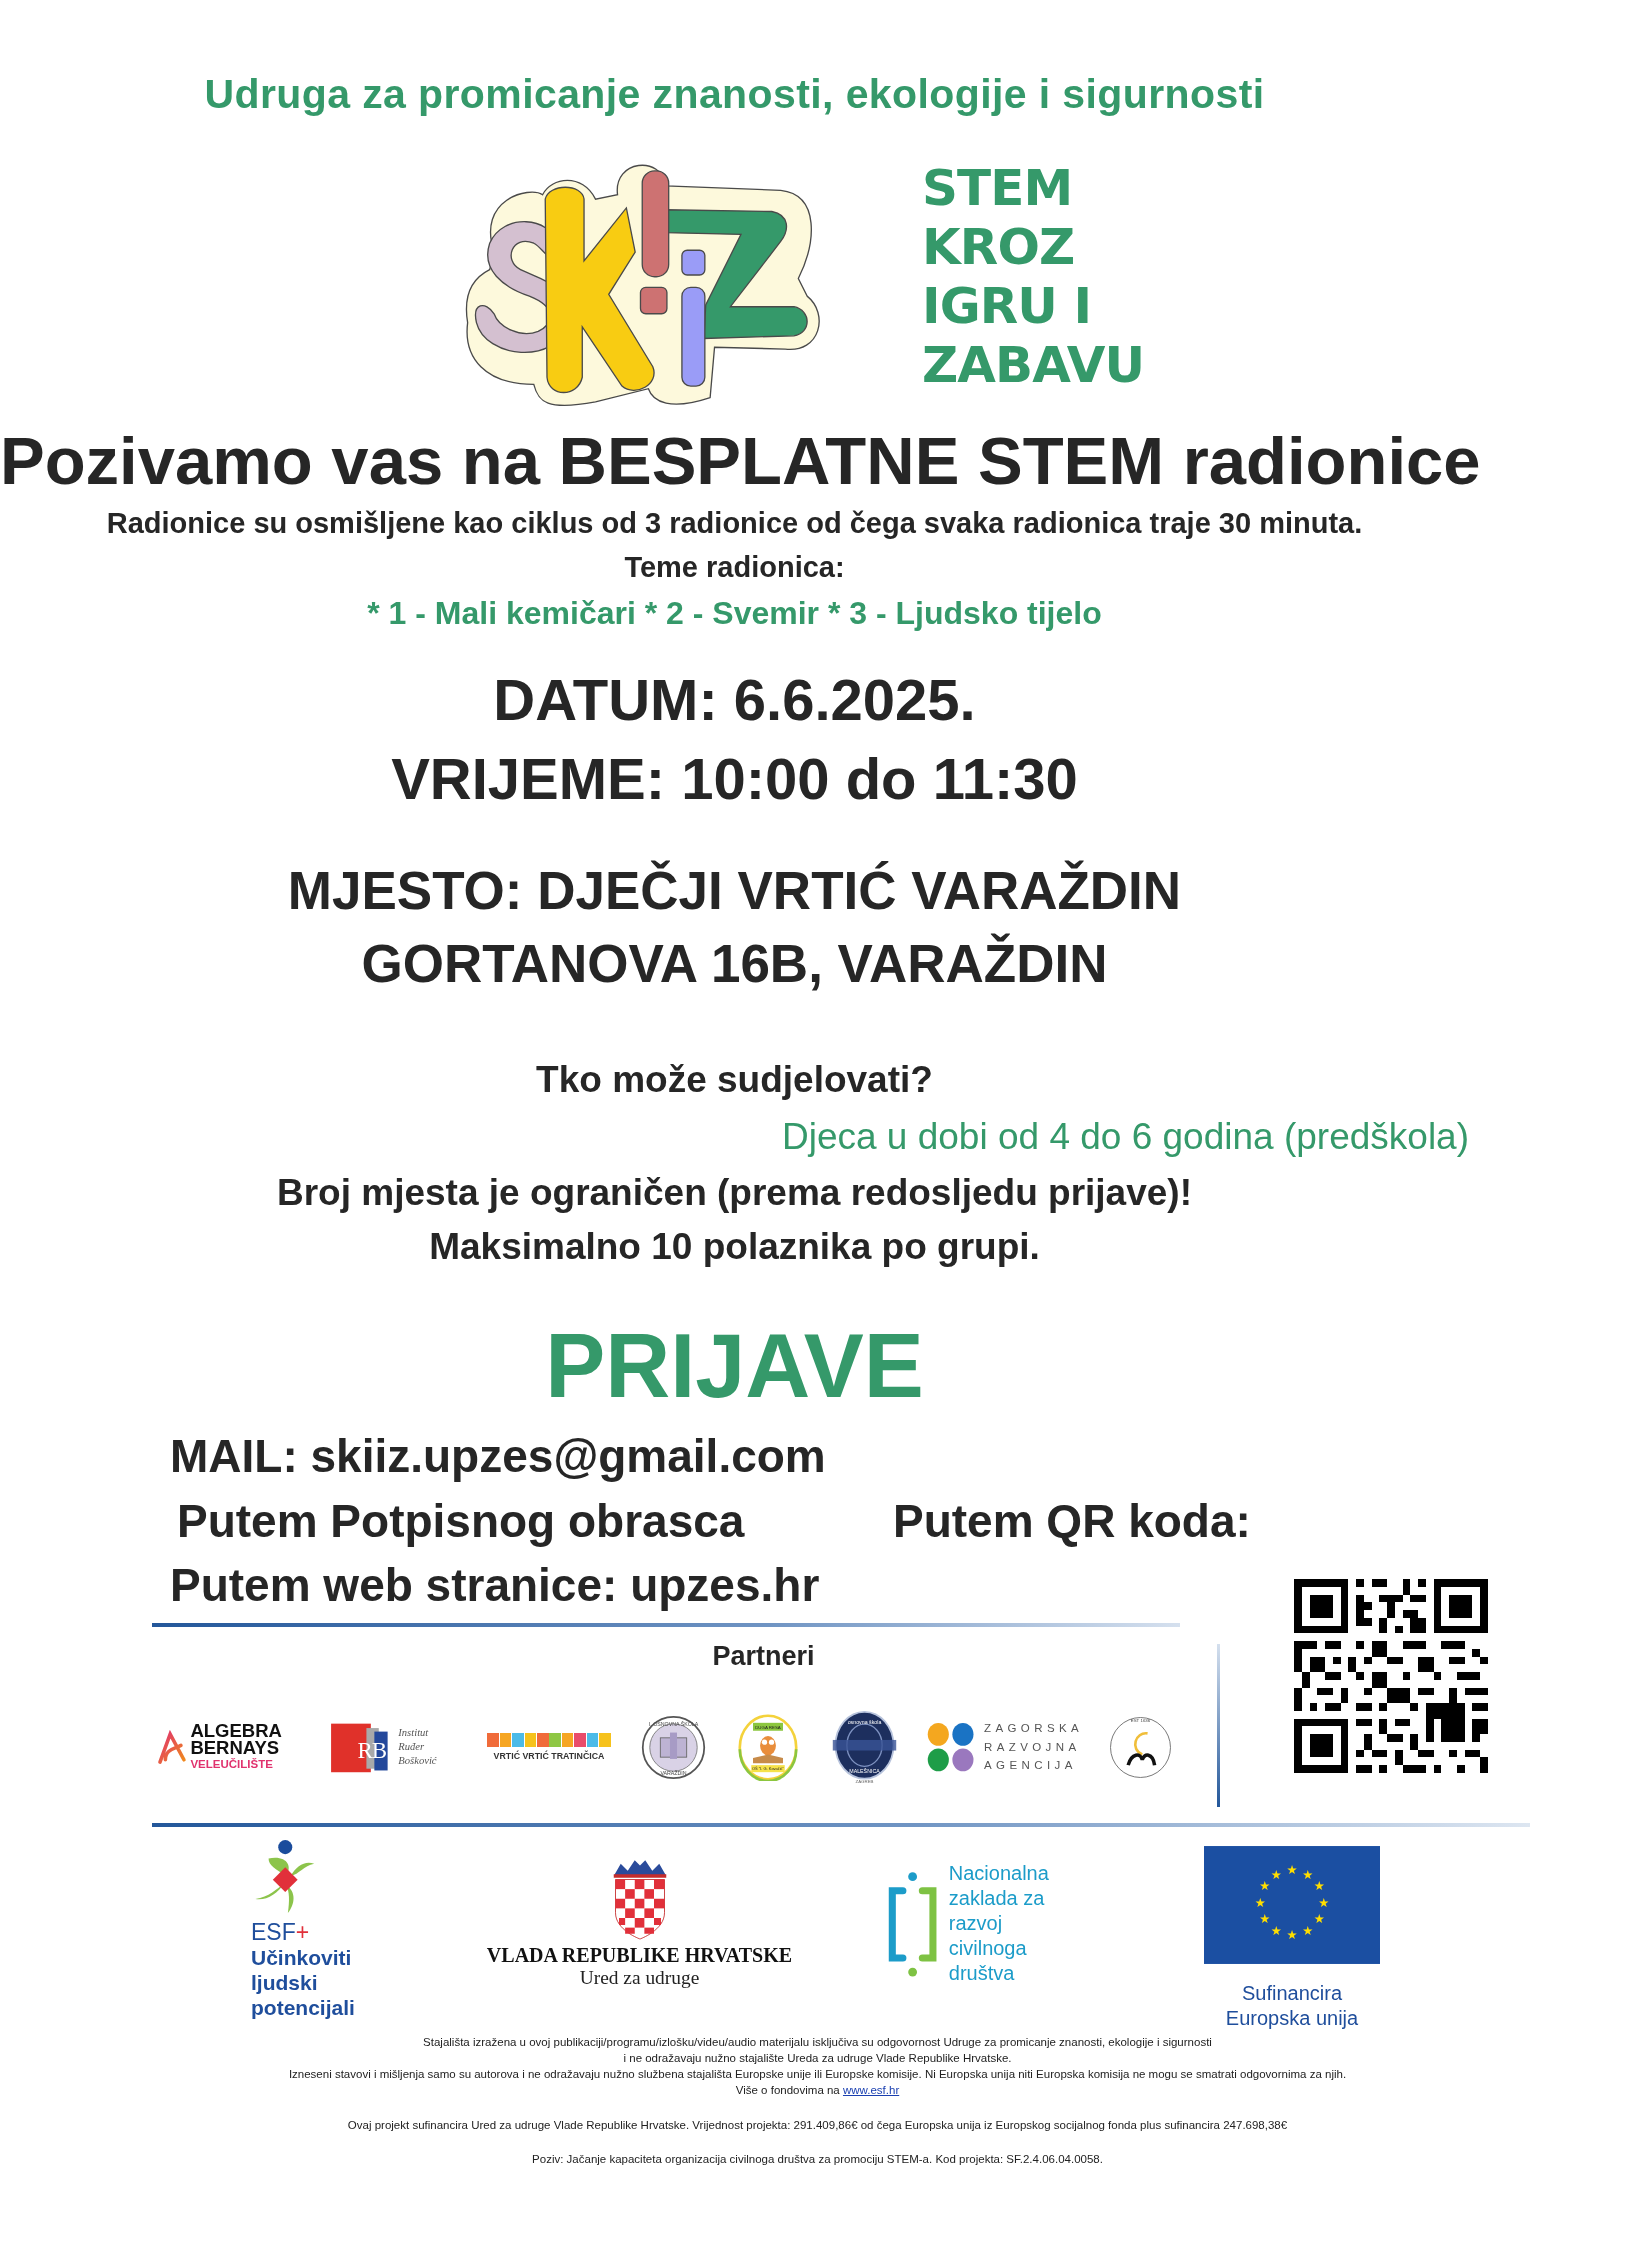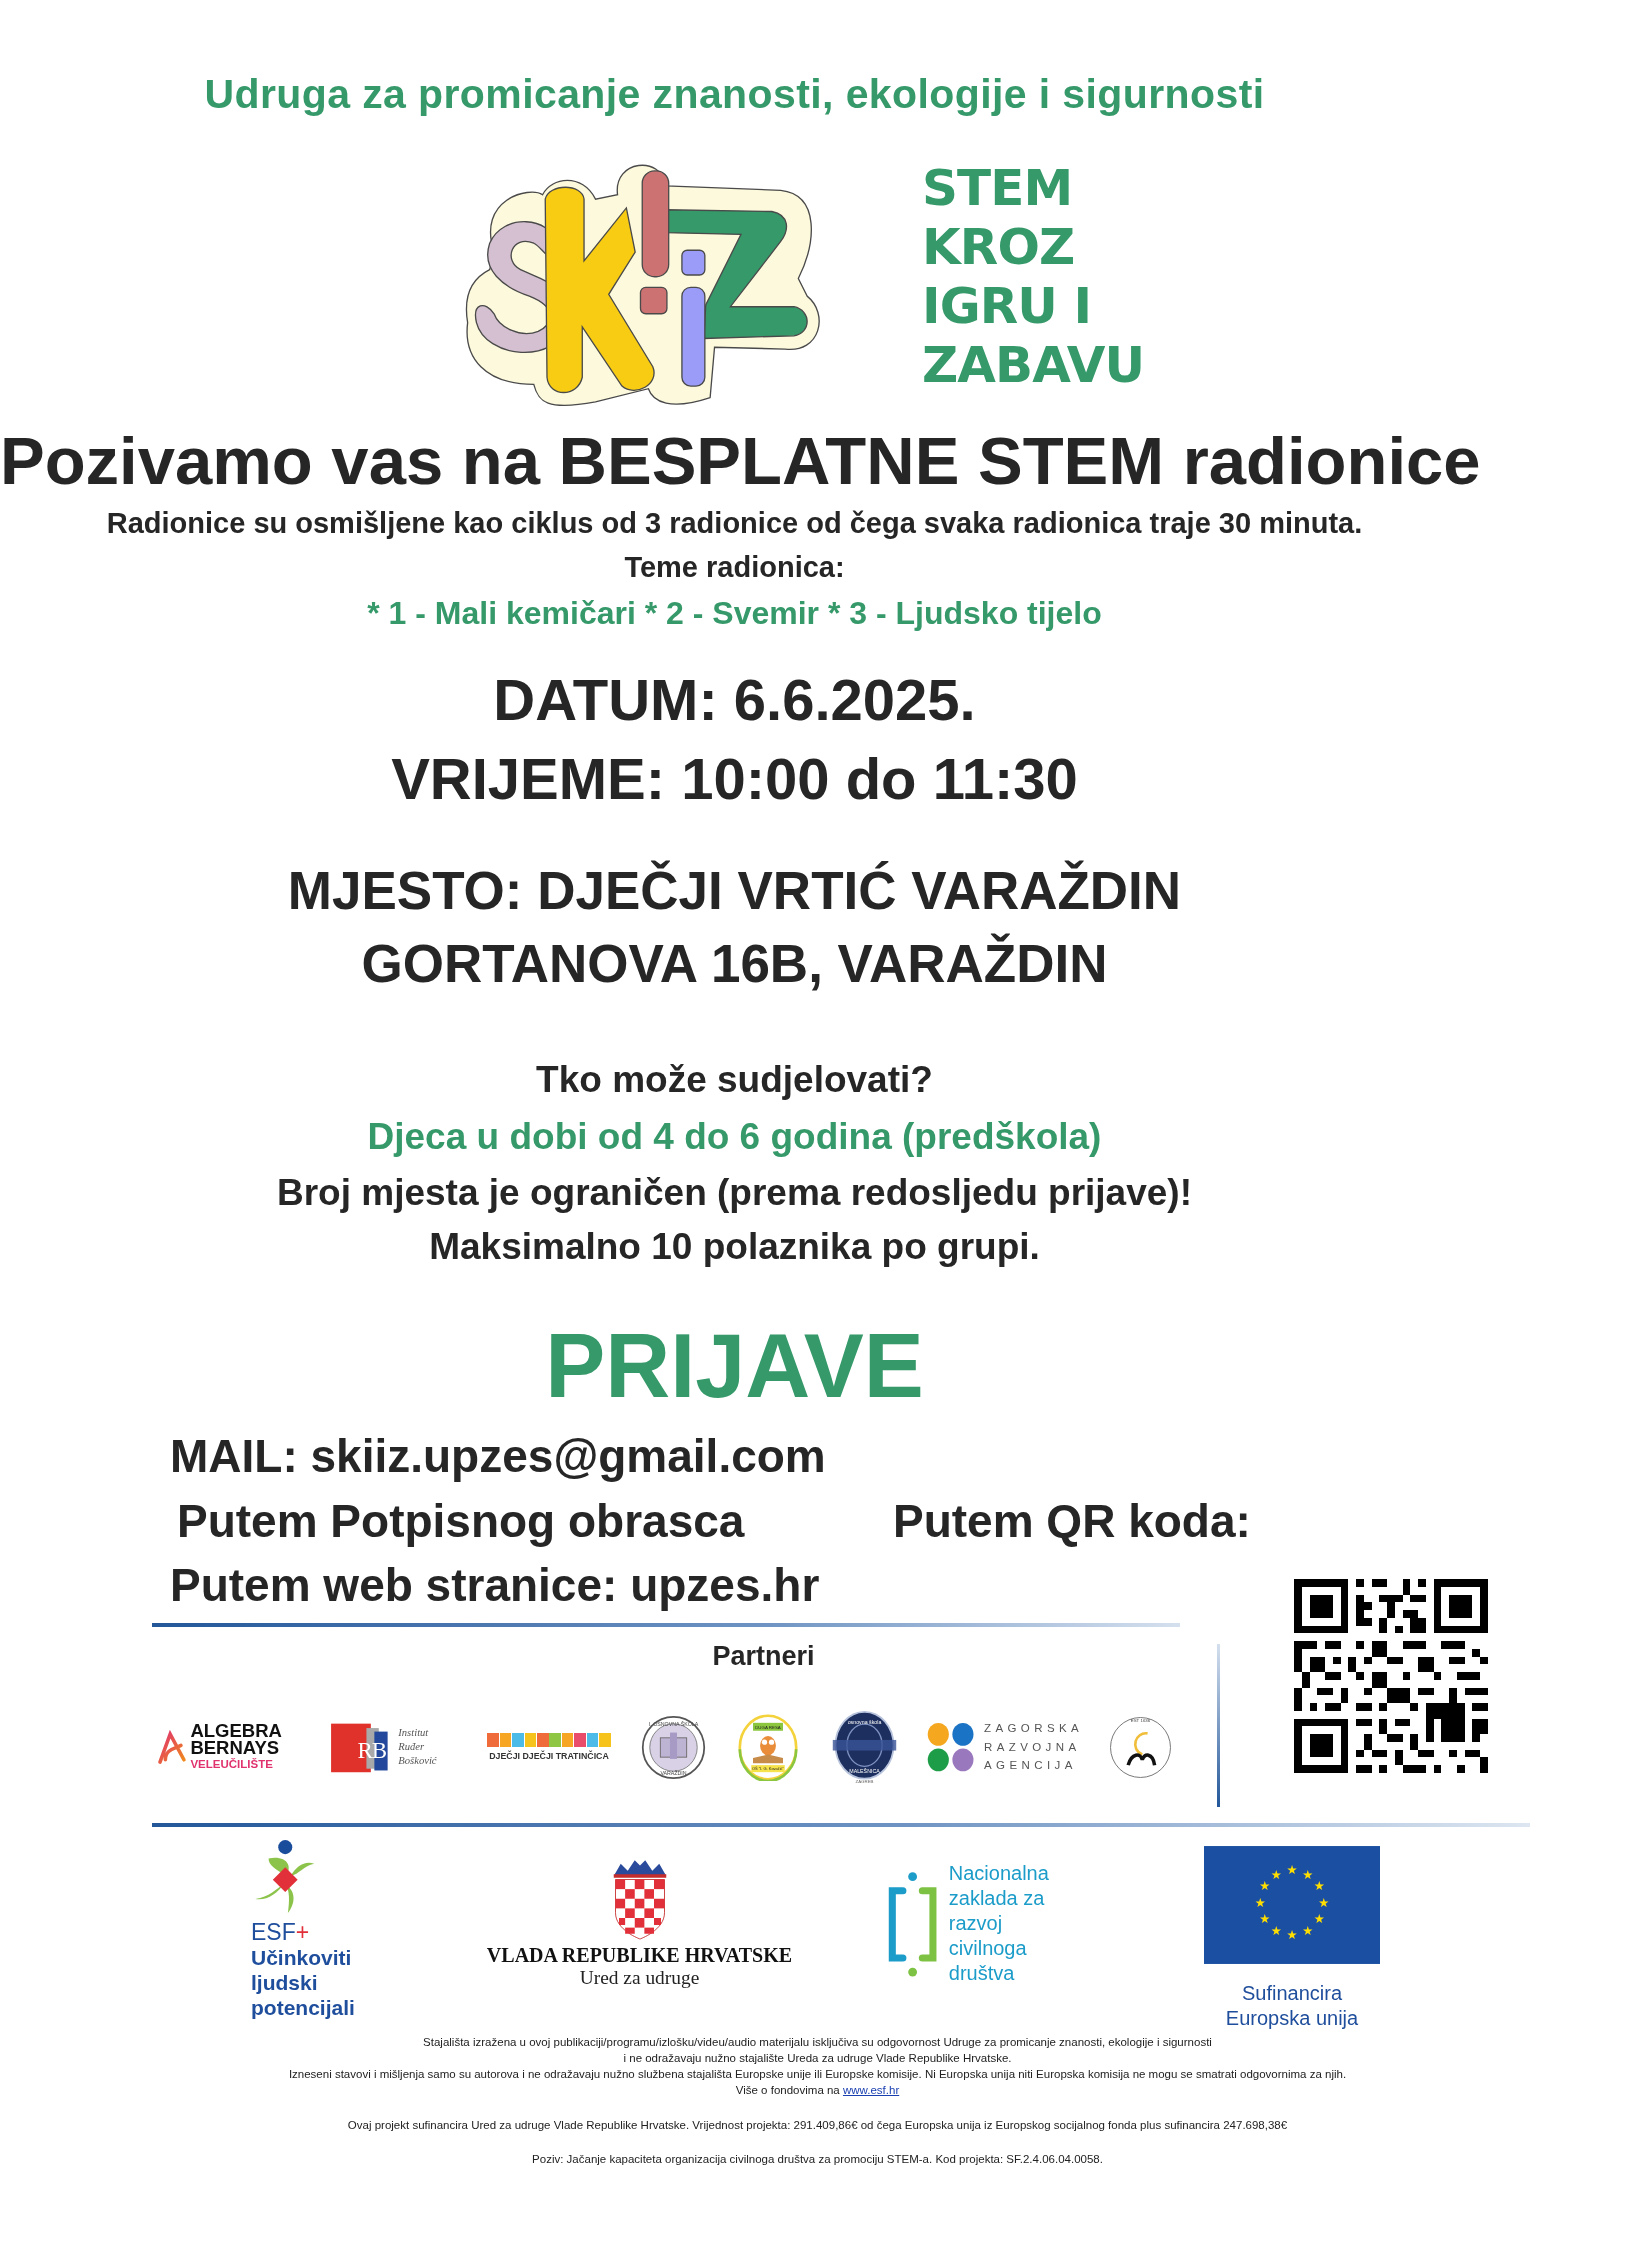--- a/index.html
+++ b/index.html
@@ -24,21 +24,21 @@
   #intro { top: 507px; font-size: 29px; font-weight: bold; }
   #topics-label { top: 551px; font-size: 29px; font-weight: bold; }
   #topics { top: 595px; font-size: 32px; font-weight: bold; }
 
   #date { top: 666px; font-size: 58px; font-weight: bold; }
   #time { top: 745px; font-size: 58px; font-weight: bold; }
   #place { top: 860px; font-size: 53px; font-weight: bold; }
   #address { top: 933px; font-size: 53px; font-weight: bold; }
 
   #who-q { top: 1059px; font-size: 37px; font-weight: bold; }
-  #who-a { top: 1116px; font-size: 37px; font-weight: bold; }
+  #who-a { top: 1116px; font-size: 37px; font-weight: normal; text-align: right; }
   #limit { top: 1172px; font-size: 37px; font-weight: bold; }
   #max { top: 1226px; font-size: 37px; font-weight: bold; }
 
   #prijave { top: 1315px; font-size: 90px; font-weight: bold; color: #35996a; }
 
   .reg { position: absolute; left: 170px; font-size: 46px; font-weight: bold; white-space: nowrap; color: #262626; }
   #reg-mail { top: 1429px; }
   #reg-form { top: 1494px; margin-left: 7px; }
   #reg-web { top: 1558px; }
   #reg-qr-label { position: absolute; left: 893px; top: 1494px; font-size: 46px; font-weight: bold; white-space: nowrap; color: #262626; }
@@ -193,21 +193,21 @@
       <span style="width:11.5px;height:14px;background:#f6a623;"></span>
     <span style="width:11.5px;height:14px;background:#4cbbe8;"></span>
       <span style="width:11.5px;height:14px;background:#f6c21c;"></span>
     <span style="width:11.5px;height:14px;background:#f06b3a;"></span>
       <span style="width:11.5px;height:14px;background:#8fc744;"></span>
     <span style="width:11.5px;height:14px;background:#f6a623;"></span>
       <span style="width:11.5px;height:14px;background:#e94c6b;"></span>
     <span style="width:11.5px;height:14px;background:#4cbbe8;"></span>
       <span style="width:11.5px;height:14px;background:#f6c21c;"></span>
   </div>
-  <div style="font-size:8.8px; font-weight:bold; color:#333; margin-top:4.4px; white-space:nowrap;">DJEČJI DJEČJI TRATINČICA</div>
+  <div style="font-size:8.8px; font-weight:bold; color:#333; margin-top:4.4px; white-space:nowrap;">VRTIĆ VRTIĆ TRATINČICA</div>
 </div>
 
 <div class="partner" style="left:641px; width:66px;">
   <svg width="65" height="65" viewBox="0 0 74 74">
     <circle cx="37" cy="37" r="35" fill="#fff" stroke="#555" stroke-width="2"></circle>
     <circle cx="37" cy="37" r="27" fill="#d9d2e6" stroke="#777" stroke-width="1"></circle>
     <rect x="22" y="26" width="30" height="22" fill="#bdb3d3" stroke="#666" stroke-width="1"></rect>
     <rect x="33" y="20" width="8" height="30" fill="#a79bc5"></rect>
     <text x="37" y="12" font-size="6" text-anchor="middle" fill="#444">I. OSNOVNA ŠKOLA</text>
     <text x="37" y="68" font-size="6" text-anchor="middle" fill="#444">VARAŽDIN</text>

